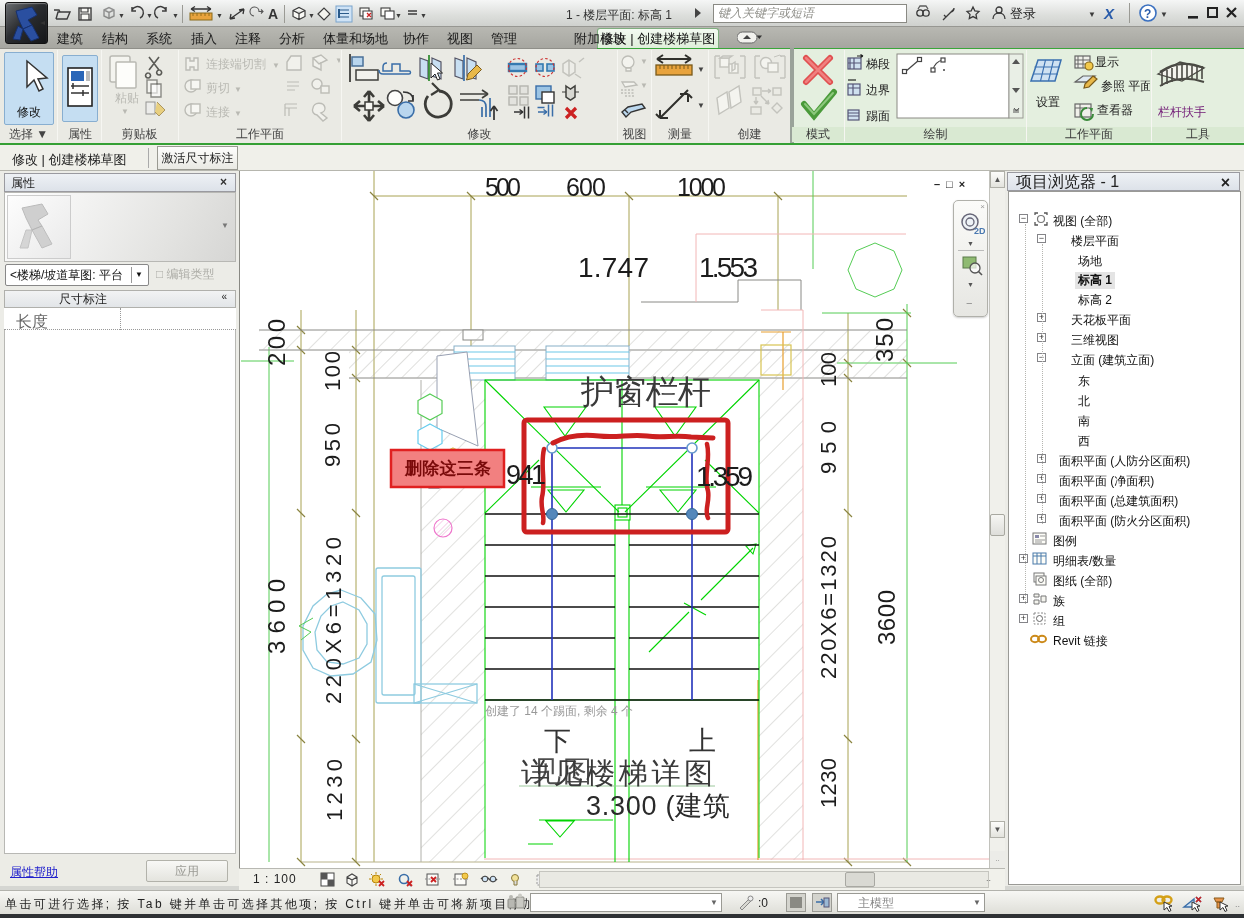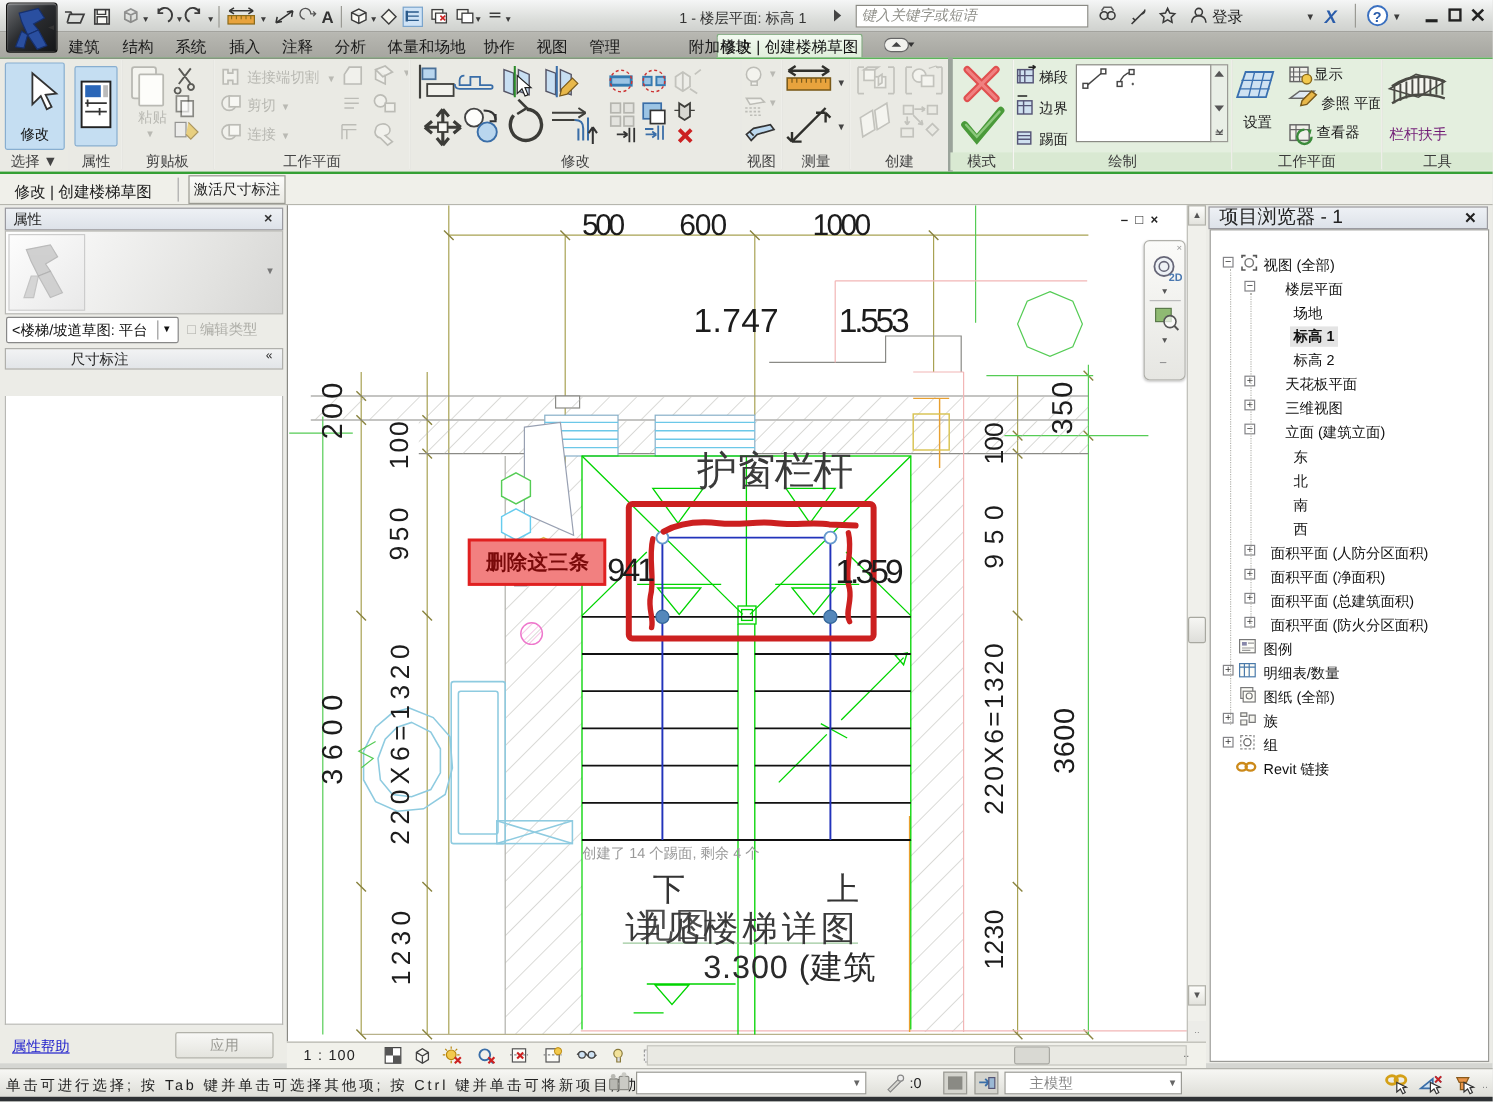--- a/index.html
+++ b/index.html
@@ -178,21 +178,21 @@
 <div class="abs" style="left:0;top:48px;width:597px;height:1px;background:#8f8f89;"></div>
 <div class="abs" id="ribbongreen"></div>
 <div class="abs" style="left:0;top:48px;width:1244px;height:95px;" id="ribbonc">
 
  <div class="abs" style="left:4px;top:4px;width:50px;height:73px;background:#c5def2;border:1px solid #88aed0;border-radius:2px;">
    <svg width="48" height="50" viewBox="0 0 48 50">
           <path d="M22 8 l0 26 7 -7 5 11 4 -2 -5 -10 9 -1 z" fill="#fff" stroke="#333" stroke-width="1.5"></path>
         </svg>
    <div style="position:absolute;bottom:3px;width:100%;text-align:center;font-size:12px;color:#111;">修改</div>
  </div>
- <div class="abs plabel" style="left:0;width:57px;font-family:Liberation Serif, serif;">选择 ▼</div>
+ <div class="abs plabel" style="left:0;width:57px;">选择 ▼</div>
  <div class="abs pdiv" style="left:57px;"></div>
 
  <div class="abs" style="left:62px;top:7px;width:36px;height:67px;background:#c5def2;border:1px solid #88aed0;border-radius:2px;">
   <svg width="34" height="64" viewBox="0 0 34 64">
           <rect x="5" y="12" width="24" height="38" fill="#fff" stroke="#222" stroke-width="1.6"></rect>
           <rect x="8" y="15" width="13" height="10" fill="#2a66b8"></rect>
           <rect x="23" y="15" width="4" height="10" fill="#bbb"></rect>
           <path d="M8 30 h18 M8 37 h18 M10 27 v6 M20 34 v6" stroke="#333" stroke-width="1.5" fill="none"></path>
         </svg>
  </div>
@@ -465,20 +465,24 @@
             </g>
           </svg>
    </div>
    <div style="position:absolute;right:6px;top:28px;font-size:8px;color:#777;">▼</div>
   </div>
   <div class="abs" id="typesel"><span style="padding-left:4px;">&lt;楼梯/坡道草图: 平台</span><span style="position:absolute;right:2px;top:2px;width:15px;height:16px;border-left:1px solid #999;text-align:center;font-size:8px;line-height:16px;">▼</span></div>
   <div class="abs" id="edittype">□ 编辑类型</div>
   <div class="abs" id="dimhdr">
         <span style="padding-left:6px;line-height:17px;display:block;margin-left:48px;">尺寸标注</span>
         <span style="position:absolute;right:8px;top:0;font-size:10px;">«</span>
+      </div>
+  <div class="abs" id="lenrow">
+        <span style="position:absolute;left:12px;top:4px;color:#666;">长度</span>
+        <div style="position:absolute;left:116px;top:0;width:1px;height:22px;border-left:1px dotted #999;"></div>
       </div>
   <div class="abs" id="propwhite"></div>
   <div class="abs" id="propfoot"></div>
   <div class="abs" id="prophelp">属性帮助</div>
   <div class="abs" id="applybtn">应用</div>
 </div>
 
 <div class="abs" id="canvas">
 <svg width="750" height="697" viewBox="239 171 750 697" font-family="Liberation Sans,sans-serif">
 <defs>

